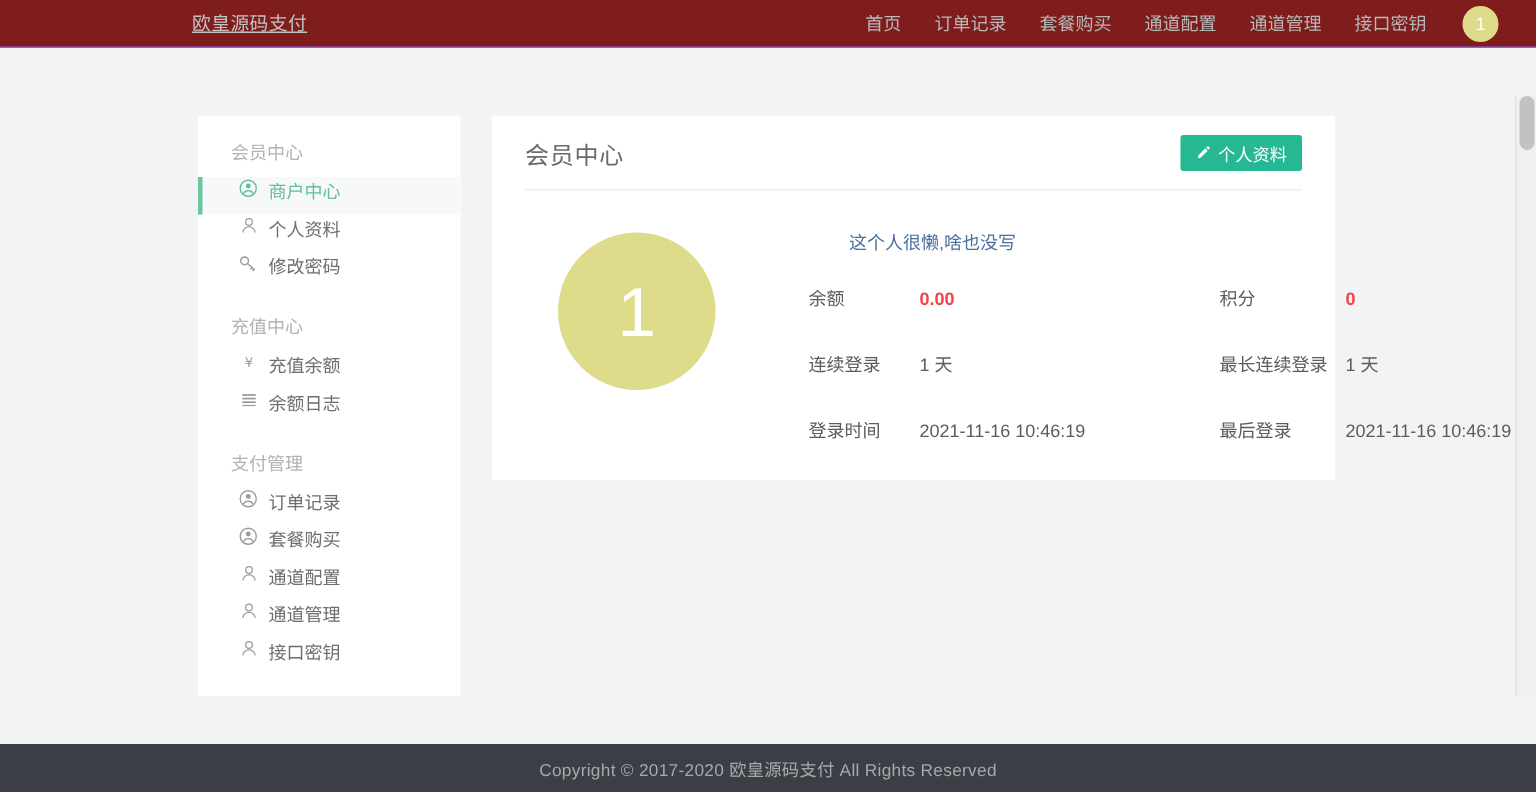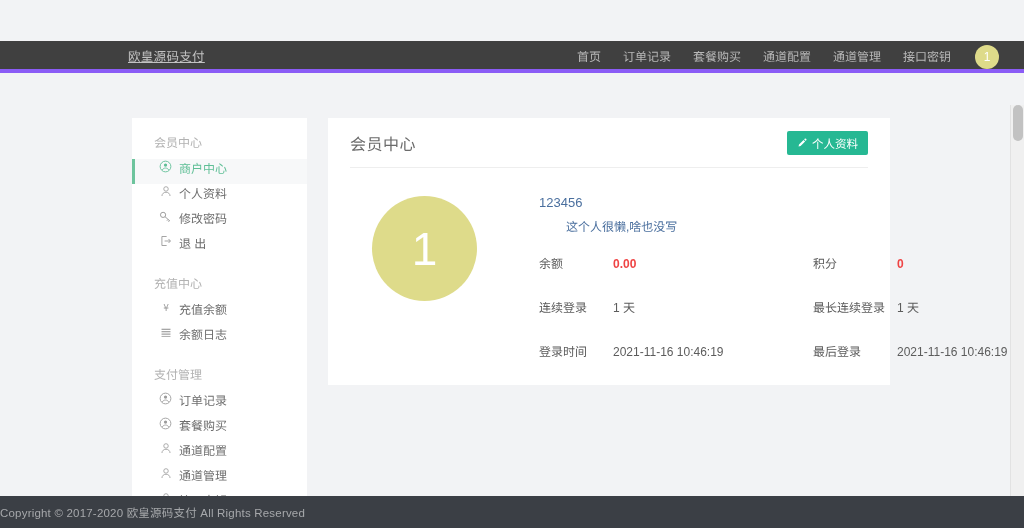--- a/index.html
+++ b/index.html
@@ -15,26 +15,25 @@
     font-family: "Liberation Sans", "DejaVu Sans", sans-serif;
     background: #f2f3f5;
     color: #333;
     font-size: 13px;
     position: relative;
   }
 
   
   .topbar {
     height: 32px;
-    background: #404040;
+    background: #7f1d1d;
     display: flex;
     align-items: center;
     position: relative;
-    border-bottom: 4px solid #8b5cf6;
-    margin-top: 41px;
+    border-bottom: 1px solid #8b5cf6;
   }
 
   .brand {
     position: absolute;
     left: 128px;
     top: 0;
     height: 32px;
     line-height: 32px;
     color: #c2c2c2;
     font-size: 12.5px;
@@ -258,20 +257,21 @@
     position: absolute;
     left: 0;
     bottom: 0;
     width: 1024px;
     height: 32px;
     background: #3b3f45;
     color: #a6a8ab;
     font-size: 11.5px;
     display: flex;
     align-items: center;
+    justify-content: center;
     letter-spacing: .2px;
     margin-top: 28px;
   }
 
   
   .scrollbar {
     position: absolute;
     right: 0;
     top: 32px;
     width: 14px;
@@ -331,29 +331,20 @@
         </a>
         <a href="#" class="side-item">
           <span class="ico">
             <svg width="13" height="13" viewBox="0 0 16 16" fill="none" stroke="currentColor" stroke-width="1.2">
               <circle cx="5" cy="6" r="3.2"></circle>
               <path d="M7.4 8.2l6 5.4M11.2 11.6l-1.4 1.5M12.8 13l-1.2 1.3"></path>
             </svg>
           </span>
           <span>修改密码</span>
         </a>
-        <a href="#" class="side-item">
-          <span class="ico">
-            <svg width="13" height="12" viewBox="0 0 16 16" fill="none" stroke="currentColor" stroke-width="1.2">
-              <path d="M9.5 2H3.2v12h6.3"></path>
-              <path d="M12 5.3L14.6 8 12 10.7M6.8 8h7.6"></path>
-            </svg>
-          </span>
-          <span>退 出</span>
-        </a>
       </div>
       <div class="side-spacer"></div>
       <div class="side-section">充值中心</div>
       <div class="side-list">
         <a href="#" class="side-item">
           <span class="ico">
             <svg width="12" height="13" viewBox="0 0 16 16">
               <text x="8" y="12.6" font-size="12" text-anchor="middle" fill="currentColor" font-family="DejaVu Sans, sans-serif">¥</text>
             </svg>
           </span>
@@ -433,21 +424,20 @@
             <path d="M12.3 1.2a1.5 1.5 0 0 1 2.1 0l.4.4a1.5 1.5 0 0 1 0 2.1l-.9.9-2.5-2.5.9-.9zM10.5 3l2.5 2.5-7.3 7.3-3.2.7.7-3.2L10.5 3z"></path>
           </svg>
         </span>
         <span>个人资料</span>
       </button>
     </div>
 
     <div class="profile">
       <div class="avatar-big">1</div>
       <div class="profile-body">
-        <div class="username">123456</div>
         <div class="signature">这个人很懒,啥也没写</div>
         <div class="stats">
             <div class="stat-label">余额</div>
             <div class="stat-value link">0.00</div>
             <div class="stat-label">积分</div>
             <div class="stat-value link">0</div>
             <div class="stat-label">连续登录</div>
             <div class="stat-value">1 天</div>
             <div class="stat-label">最长连续登录</div>
             <div class="stat-value">1 天</div>

